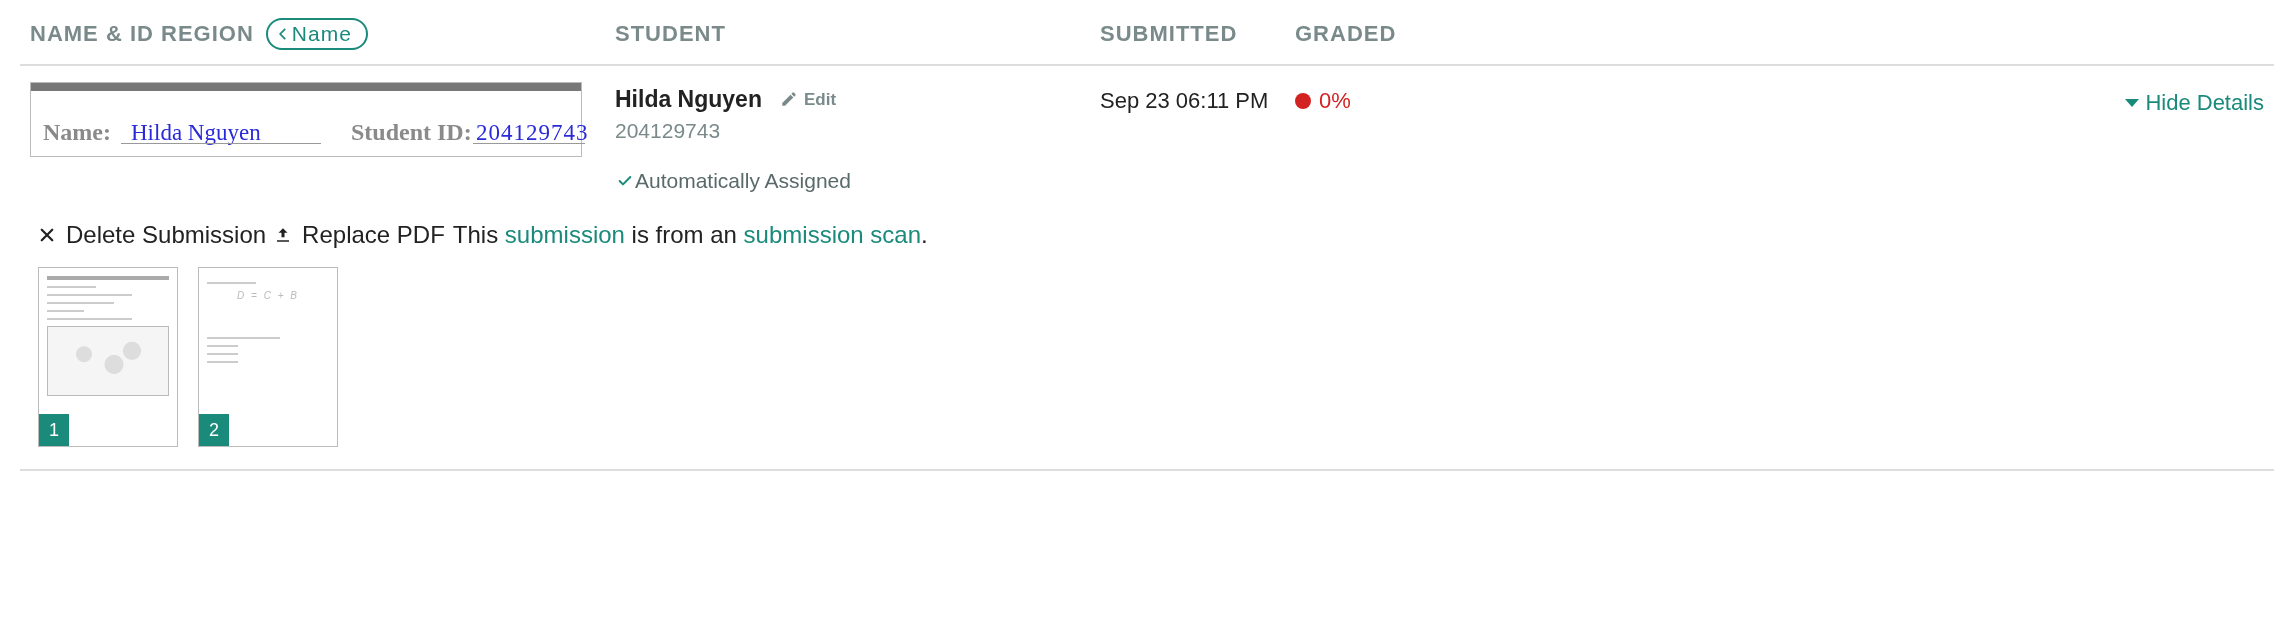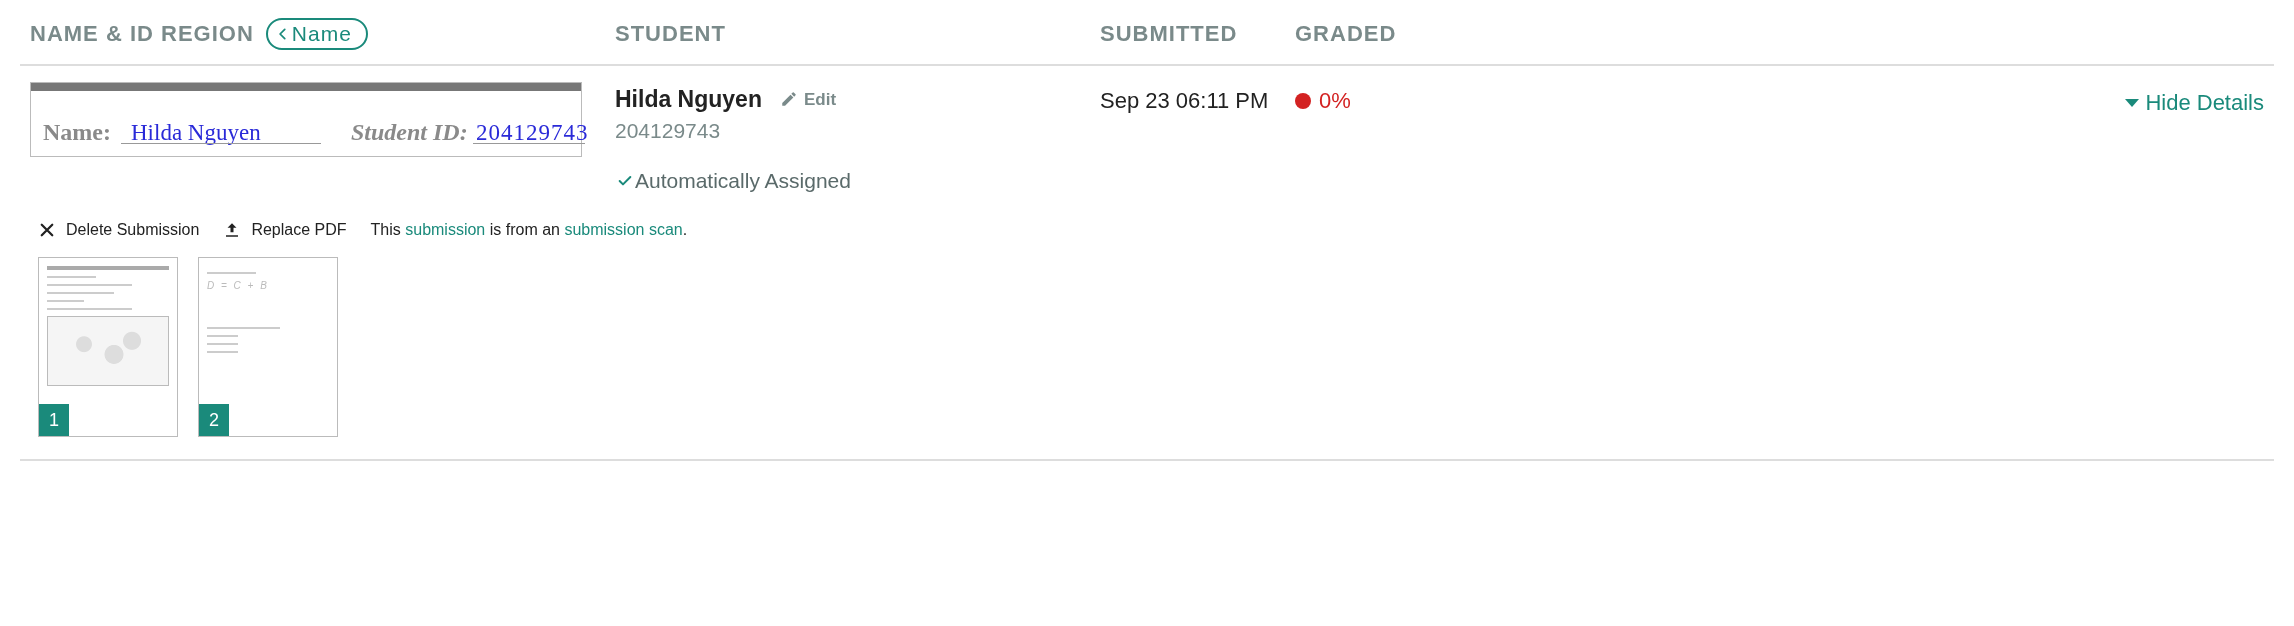--- a/index.html
+++ b/index.html
@@ -58,21 +58,21 @@
   }
   .scan-label {
     position: absolute;
     font-family: Georgia, "Times New Roman", serif;
     color: #8a8a8a;
     font-weight: 700;
     font-size: 24px;
     bottom: 10px;
   }
   .scan-name-label { left: 12px; }
-  .scan-id-label { left: 320px; font-style: italic; }
+  .scan-id-label { left: 320px; }
   .scan-line {
     position: absolute;
     bottom: 12px;
     height: 1.5px;
     background: #999;
   }
   .scan-line-name { left: 90px; width: 200px; }
   .scan-line-id { left: 442px; width: 112px; }
   .handwriting {
     position: absolute;
@@ -117,23 +117,23 @@
   .caret-down {
     width: 0; height: 0;
     border-left: 7px solid transparent;
     border-right: 7px solid transparent;
     border-top: 8px solid #1a8a7b;
   }
 
   .actions-row {
     display: flex;
     align-items: center;
-    gap: 24px;
+    gap: 8px;
     padding: 28px 18px 0 18px;
-    font-size: 16px;
+    font-size: 24px;
     color: #222;
   }
   .action-link { display: inline-flex; align-items: center; gap: 10px; cursor: pointer; color: #222; }
   .action-link svg { width: 18px; height: 18px; fill: #222; }
   .scan-text { color: #222; }
   .inline-link { color: #1a8a7b; }
 
   .thumbs-row {
     display: flex;
     gap: 20px;
@@ -171,21 +171,21 @@
   .t-map {
     margin-top: 6px;
     height: 70px;
     border: 1px solid #bbb;
     background:
       radial-gradient(circle at 30% 40%, #ddd 8%, transparent 9%),
       radial-gradient(circle at 55% 55%, #ddd 12%, transparent 13%),
       radial-gradient(circle at 70% 35%, #ddd 9%, transparent 10%),
       #f5f5f5;
   }
-  .t2-hw { color:#bbb; font-size:10px; text-align:left; letter-spacing:2px;font-style:italic; }
+  .t2-hw { color:#bbb; font-size:10px; text-align:center; letter-spacing:2px;font-style:italic; }
 </style>
 </head>
 <body>
 
 <div class="header-row">
   <div class="col-head name-id-head">
     <span>NAME &amp; ID REGION</span>
     <span class="hide-pill">
       <svg viewBox="0 0 24 24">
           <path d="M15 4l-8 8 8 8" stroke="#1a8a7b" stroke-width="3" fill="none" stroke-linecap="round" stroke-linejoin="round"></path>

